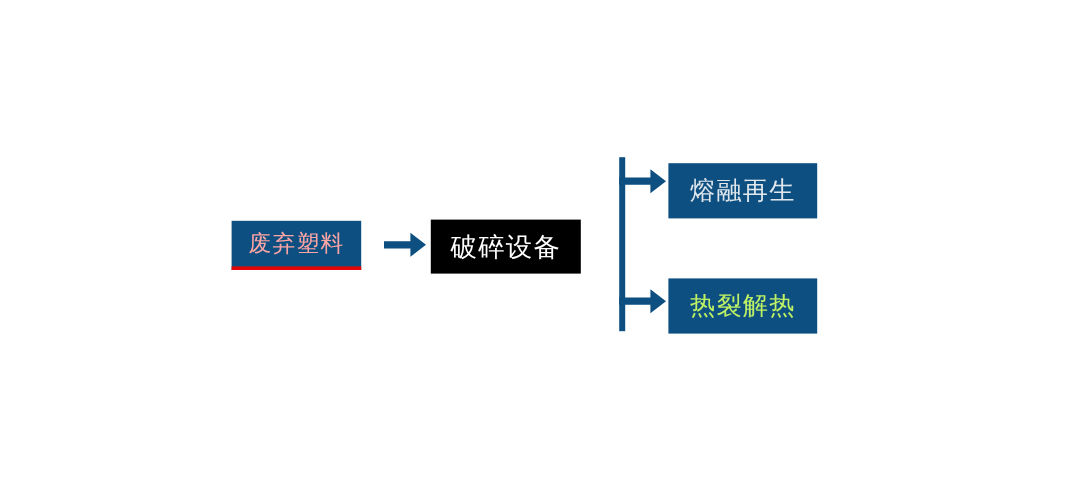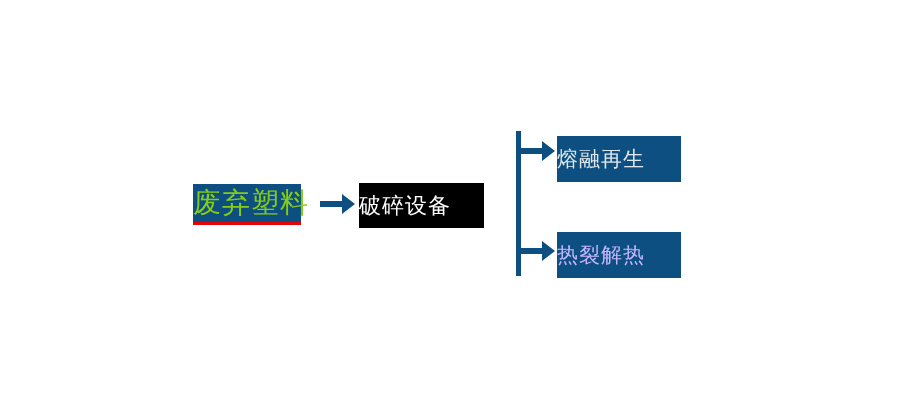--- a/index.html
+++ b/index.html
@@ -20,35 +20,35 @@
     width: 900px;
     height: 411px;
     background: #ffffff;
   }
 
   .node {
     position: absolute;
     box-sizing: border-box;
     display: flex;
     align-items: center;
-    justify-content: flex-start;
+    justify-content: center;
     letter-spacing: 1px;
     white-space: nowrap;
     user-select: none;
   }
 
   
   #node-source {
     left: 193px;
     top: 184px;
     width: 108px;
     height: 41px;
     background: #0d4f80;
-    color: #84cc16;
-    font-size: 28px;
+    color: #fca5a5;
+    font-size: 19px;
     border-bottom: 3px solid #e30505;
   }
 
   
   #node-process {
     left: 359px;
     top: 183px;
     width: 125px;
     height: 45px;
     background: #000000;
@@ -65,21 +65,21 @@
     background: #0d4f80;
     color: #dfe6ec;
     font-size: 21px;
   }
   #node-outcome-1 {
     left: 557px;
     top: 232px;
     width: 124px;
     height: 46px;
     background: #0d4f80;
-    color: #c4b5fd;
+    color: #bef264;
     font-size: 21px;
   }
 
   
   #arrow-main {
     position: absolute;
     left: 320px;
     top: 191px;
     width: 36px;
     height: 26px;

